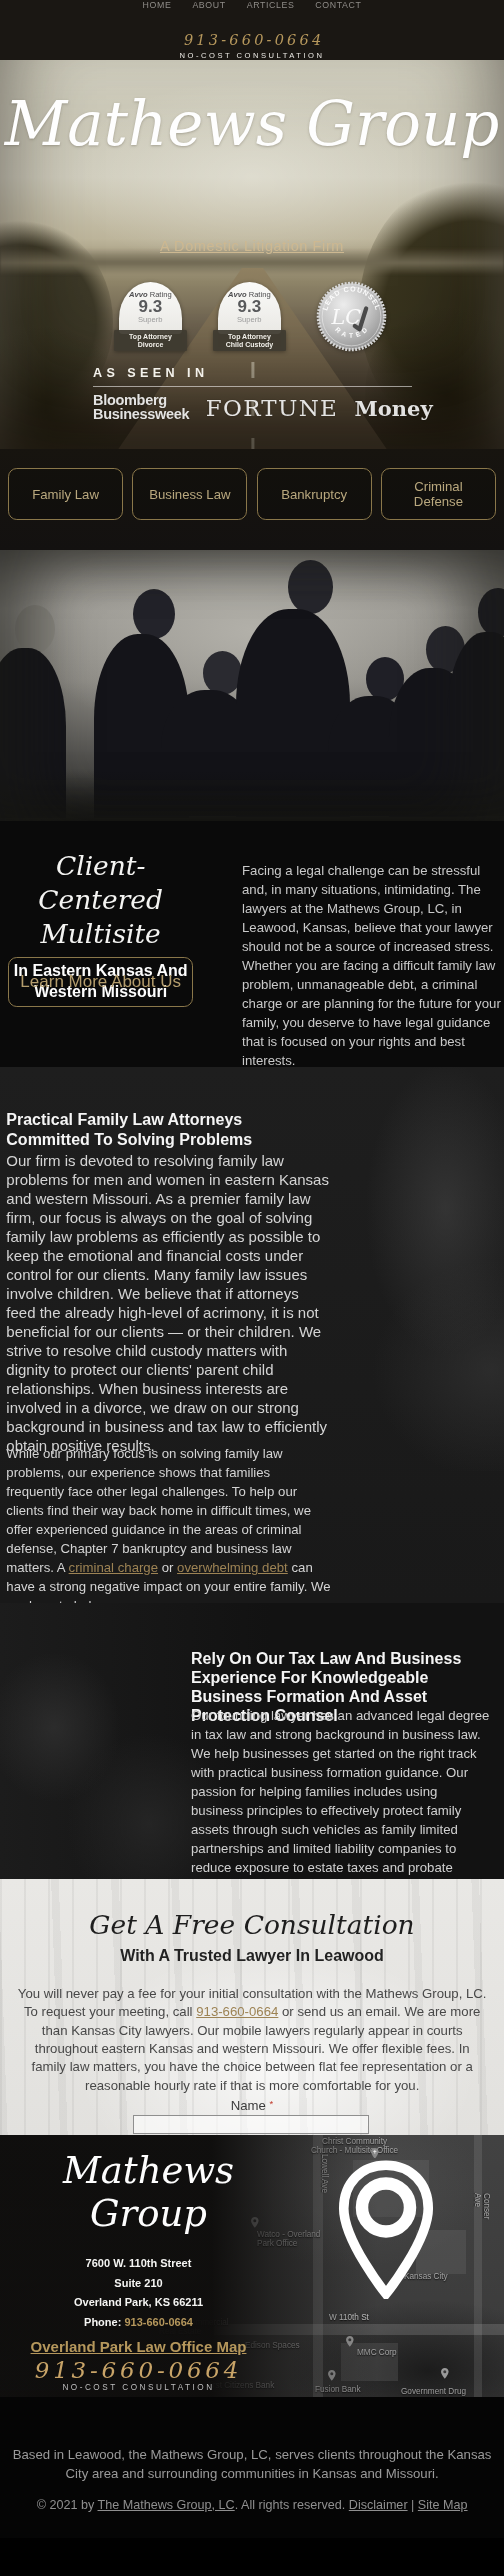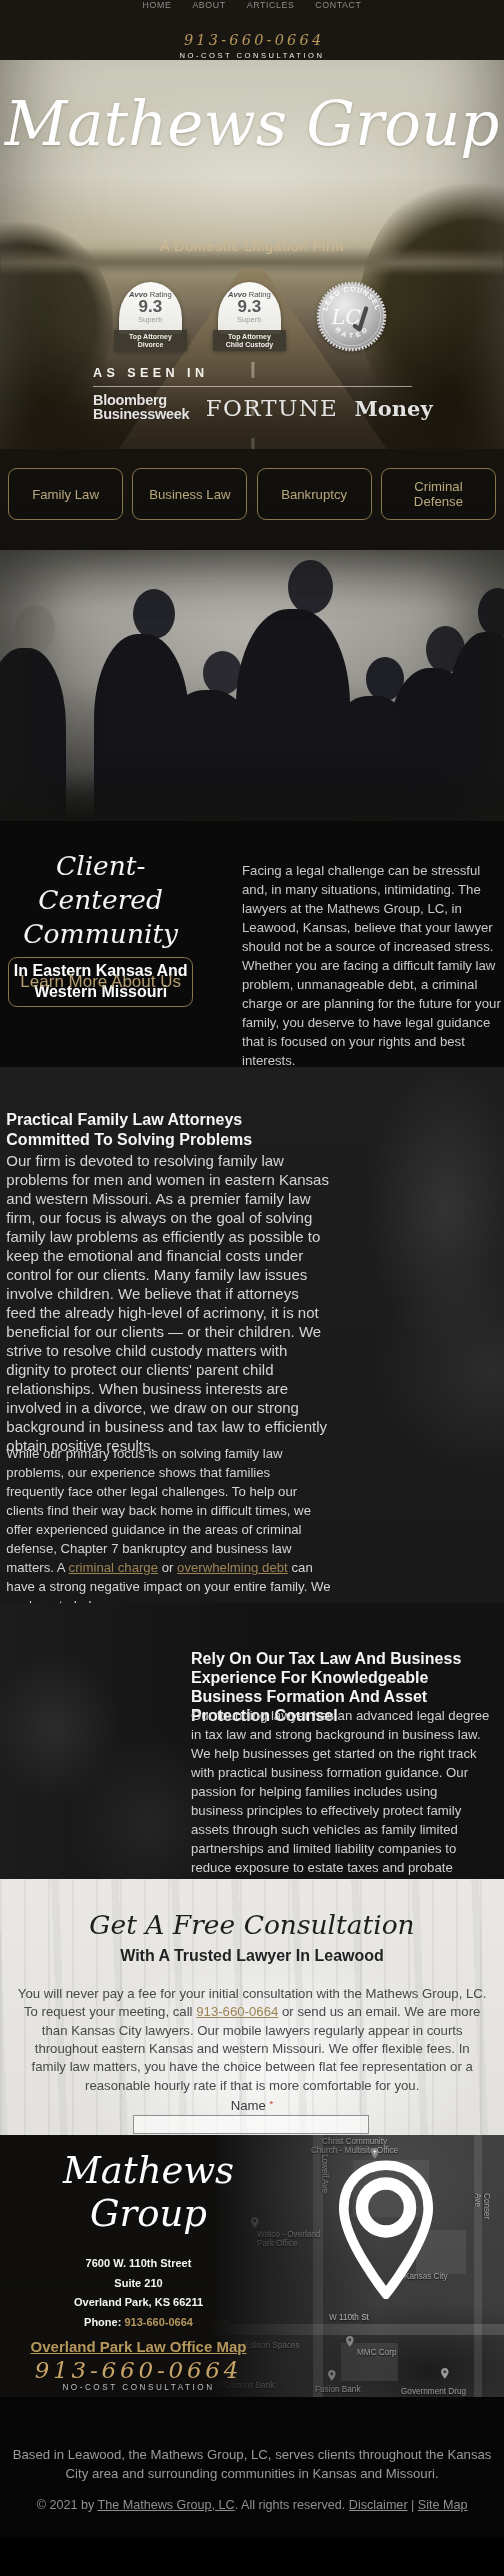--- a/index.html
+++ b/index.html
@@ -23,21 +23,21 @@
   .tree.l1{left:-76px;top:158px;width:189px;height:208px;background:radial-gradient(circle,#33301f 0%,#3c3827 55%,rgba(60,56,39,0) 72%);}
   .tree.l2{left:-38px;top:265px;width:164px;height:164px;background:radial-gradient(circle,#262313 0%,rgba(38,35,19,0) 70%);}
   .tree.r1{right:-82px;top:114px;width:227px;height:271px;background:radial-gradient(circle,#2e2a18 0%,#38331e 50%,rgba(56,51,30,0) 72%);}
   .tree.r2{right:-25px;top:240px;width:164px;height:189px;background:radial-gradient(circle,#211d0f 0%,rgba(33,29,15,0) 70%);}
   .hills{position:absolute;left:0;right:0;top:188px;height:26.5px;background:linear-gradient(180deg,rgba(110,104,82,0) 0%,#6f6852 55%,rgba(111,104,82,0) 100%);filter:blur(1.3px);}
   .road{position:absolute;left:76px;top:208px;width:353px;height:181px;clip-path:polygon(47% 0,53% 0,88% 100%,12% 100%);background:linear-gradient(180deg,#8f8061 0%,#6d5f48 60%,#4a3f2f 100%);}
   .road-line{position:absolute;left:50%;top:10%;bottom:0;width:3.2px;transform:translateX(-50%);background:repeating-linear-gradient(180deg,rgba(235,230,210,.55) 0 16.4px,rgba(235,230,210,0) 16.4px 38px);}
   .hero-vig{position:absolute;inset:0;box-shadow:inset 0 -57px 88px rgba(15,10,5,.6), inset 0 25px 50px rgba(255,255,245,.25);}
   .hero-logo{position:absolute;top:28px;left:0;right:0;text-align:center;font-family:"DejaVu Serif",serif;font-style:italic;font-weight:400;font-size:61px;color:#fefefe;text-shadow:0 0.6px 2.5px rgba(80,75,60,.35);}
   .hero-tag{position:absolute;top:178px;left:0;right:0;text-align:center;font-size:14.5px;letter-spacing:0.6px;color:#cdb younger;}
-  .hero-tag{color:#cdb891;}
+  .hero-tag{color:#cdb891;text-decoration:underline;}
   
   .badges{position:absolute;top:222px;left:0;right:0;display:flex;justify-content:center;align-items:flex-start;gap:33px;}
   .avvo{position:relative;width:66px;height:69px;filter:drop-shadow(0 1.3px 1.9px rgba(0,0,0,.4));}
   .avvo-shield{position:absolute;top:0;left:1.3px;width:63px;height:52px;background:linear-gradient(180deg,#fbfbf9,#e9e8e4);border-radius:32px 32px 3.8px 3.8px / 37px 37px 3.8px 3.8px;text-align:center;padding-top:7.6px;}
   .avvo-brand{font-size:7.6px;color:#4d4d4f;}
   .avvo-brand b{font-style:italic;}
   .avvo-score{font-size:17px;font-weight:bold;color:#58595b;line-height:16.4px;}
   .avvo-word{font-size:7.6px;color:#9b9b9b;}
   .avvo-ribbon{position:absolute;left:-3.8px;right:-3.8px;top:48px;height:21.4px;background:rgba(64,59,49,.94);color:#f2f0ea;text-align:center;font-size:7px;font-weight:bold;line-height:7.6px;padding-top:3.2px;border-radius:1.3px;}
   .lc-seal{width:71px;height:71px;margin-top:-1.3px;filter:drop-shadow(0 1.3px 1.9px rgba(0,0,0,.4));}
@@ -262,21 +262,21 @@
     <div class="person" style="left:468px;top:38px;">
       <div class="p-head" style="width:40px;height:49px;background:#1d1d24;"></div>
       <div class="p-body" style="width:82px;height:184px;margin-left:-21.4px;"></div>
     </div>
     <div class="team-shadow"></div>
     <div class="team-vig"></div>
   </section>
 
   <section class="intro">
     <div class="intro-left">
-      <div class="intro-h">Client-Centered Community</div>
+      <div class="intro-h">Client-Centered Multisite</div>
       <div class="intro-sub">In Eastern Kansas And Western Missouri</div>
       <button class="intro-btn">Learn More About Us</button>
     </div>
     <p class="intro-p">Facing a legal challenge can be stressful and, in many situations, intimidating. The lawyers at the Mathews Group, LC, in Leawood, Kansas, believe that your lawyer should not be a source of increased stress. Whether you are facing a difficult family law problem, unmanageable debt, a criminal charge or are planning for the future for your family, you deserve to have legal guidance that is focused on your rights and best interests.</p>
   </section>
 
   <section class="family">
     <div class="img"></div>
     <h2 class="sec-h h1">Practical Family Law Attorneys Committed To Solving Problems</h2>
     <p class="p1">Our firm is devoted to resolving family law problems for men and women in eastern Kansas and western Missouri. As a premier family law firm, our focus is always on the goal of solving family law problems as efficiently as possible to keep the emotional and financial costs under control for our clients. Many family law issues involve children. We believe that if attorneys feed the already high-level of acrimony, it is not beneficial for our clients — or their children. We strive to resolve child custody matters with dignity to protect our clients' parent child relationships. When business interests are involved in a divorce, we draw on our strong background in business and tax law to efficiently obtain positive results.</p>

